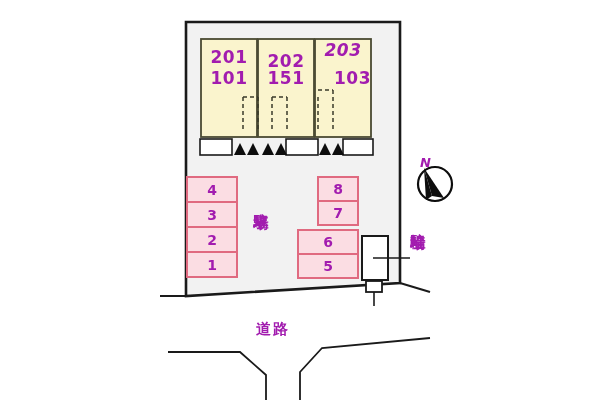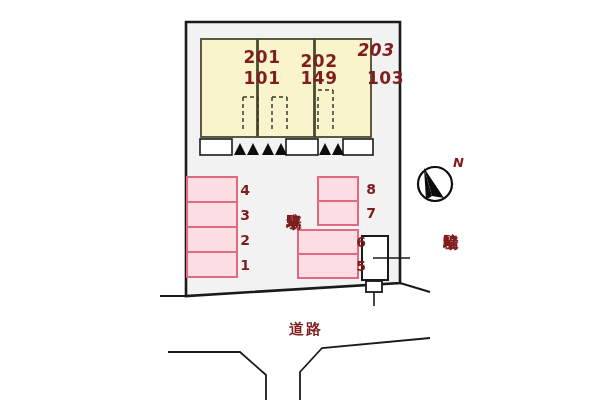--- a/index.html
+++ b/index.html
@@ -22,25 +22,24 @@
   }
   #plan-svg {
     position: absolute;
     left: 0;
     top: 0;
     width: 600px;
     height: 400px;
   }
   .lbl {
     position: absolute;
-    color: #7f1d1d;
+    color: #a21caf;
     line-height: 1;
     white-space: pre;
     user-select: none;
-    padding-left: 33px;
   }
   
   .unit-num {
     font-size: 17px;
     font-weight: 700;
     text-align: center;
     letter-spacing: 0.5px;
   }
   
   .stall-num {
@@ -127,21 +126,21 @@
       <polygon points="424,168 444,198 432,196" fill="#0d0d0d"></polygon>
       <polygon points="424,168 432,196 426,200" fill="#0d0d0d"></polygon>
     </g>
 
   </svg>
 
   <div class="lbl unit-num" style="left:201px; top:49px; width:56px;">201</div>
   <div class="lbl unit-num" style="left:201px; top:70px; width:56px;">101</div>
 
   <div class="lbl unit-num" style="left:258px; top:53px; width:56px;">202</div>
-  <div class="lbl unit-num" style="left:258px; top:70px; width:56px;">149</div>
+  <div class="lbl unit-num" style="left:258px; top:70px; width:56px;">151</div>
 
   <div class="lbl unit-num" style="left:315px; top:42px; width:56px;font-style:italic;">203</div>
   <div class="lbl unit-num" style="left:315px; top:70px; width:56px;text-align:right;">103</div>
 
   <div class="lbl stall-num" style="left:187px; top:183px; width:50px;">4</div>
   <div class="lbl stall-num" style="left:187px; top:208px; width:50px;">3</div>
   <div class="lbl stall-num" style="left:187px; top:233px; width:50px;">2</div>
   <div class="lbl stall-num" style="left:187px; top:258px; width:50px;">1</div>
 
   <div class="lbl stall-num" style="left:318px; top:182px; width:40px;">8</div>

